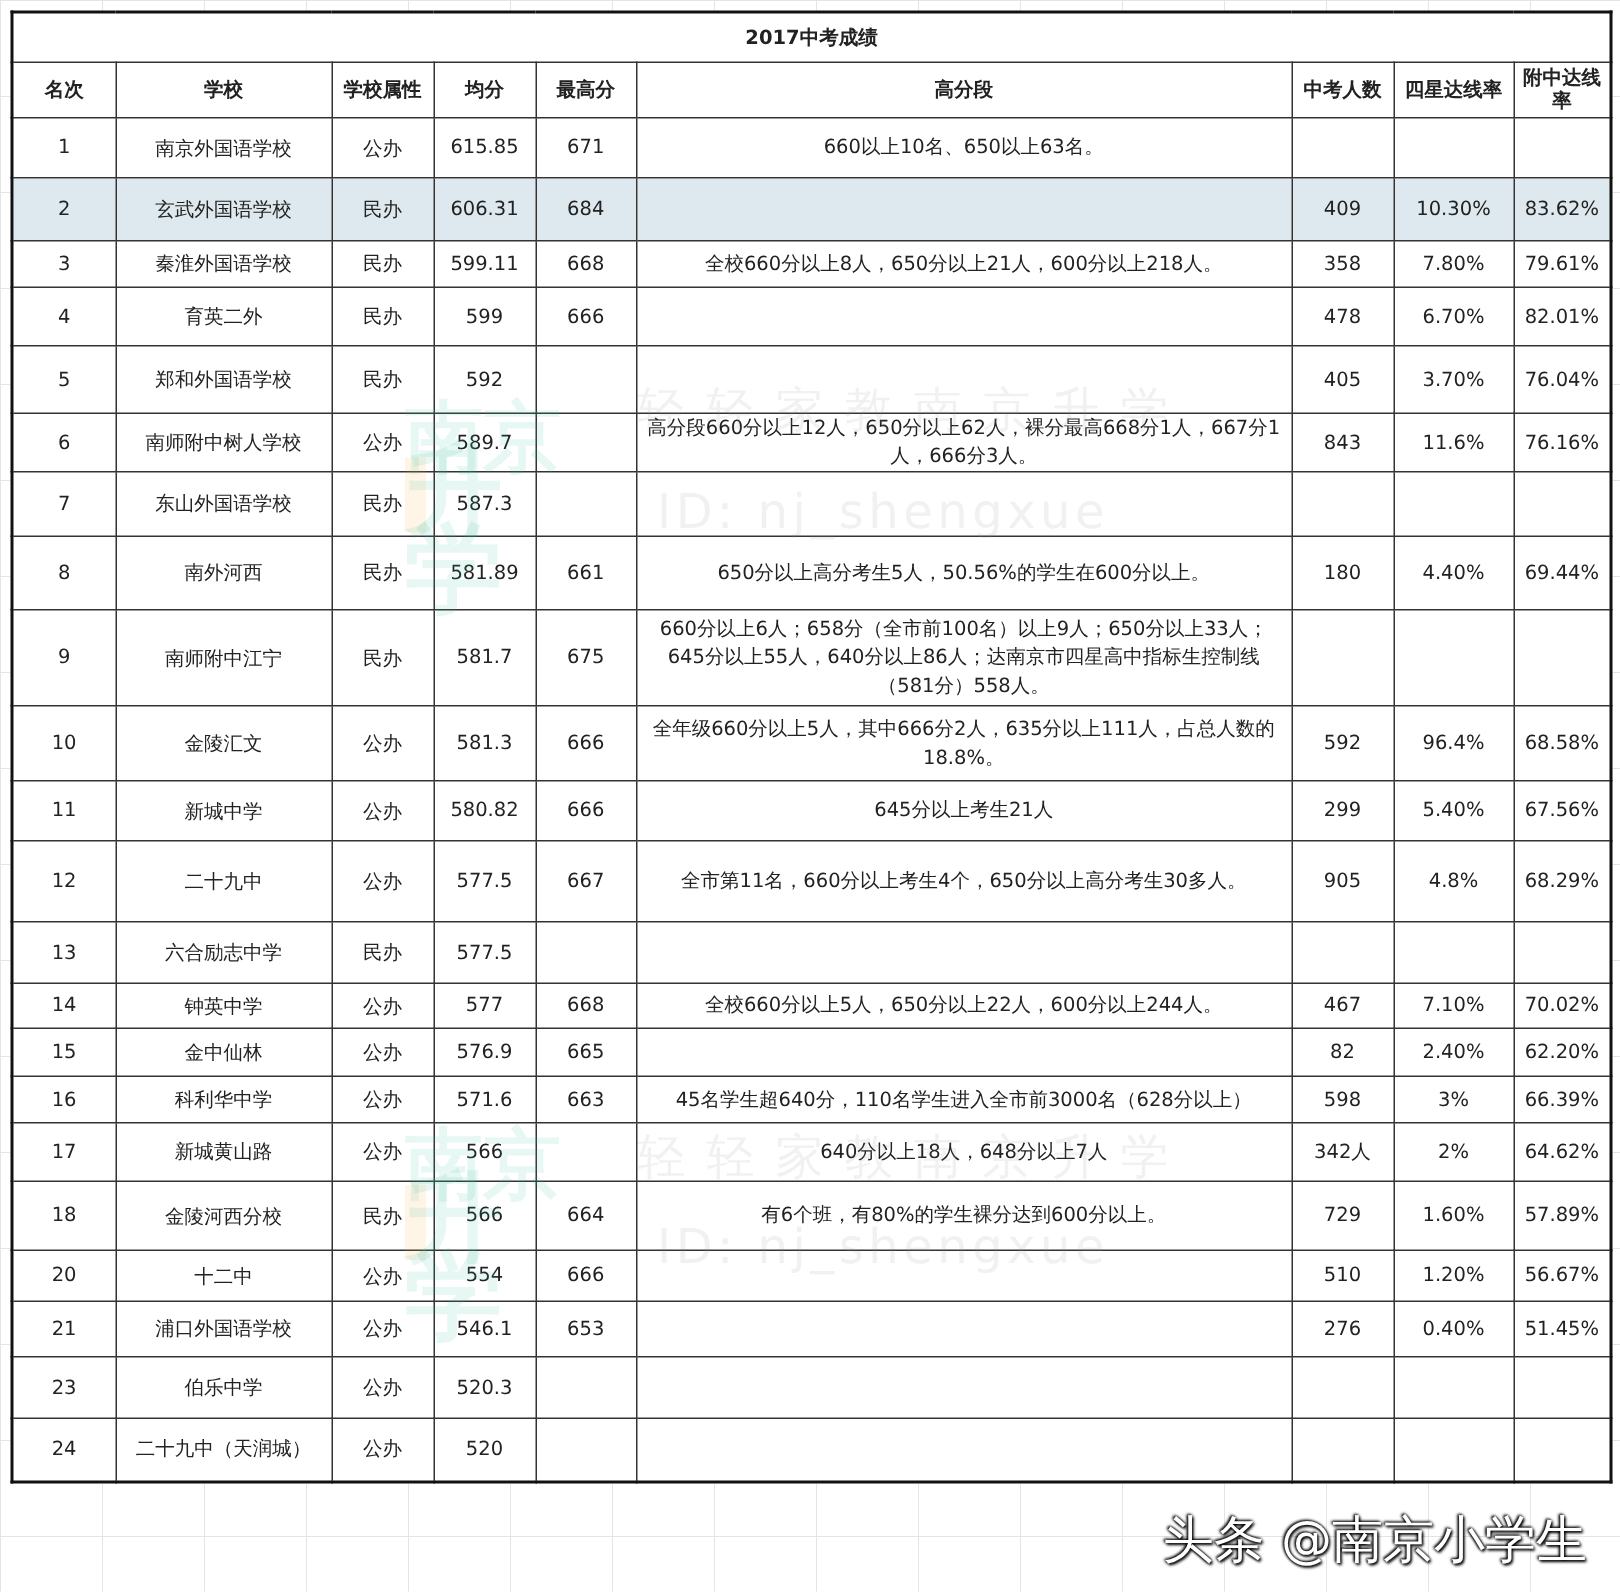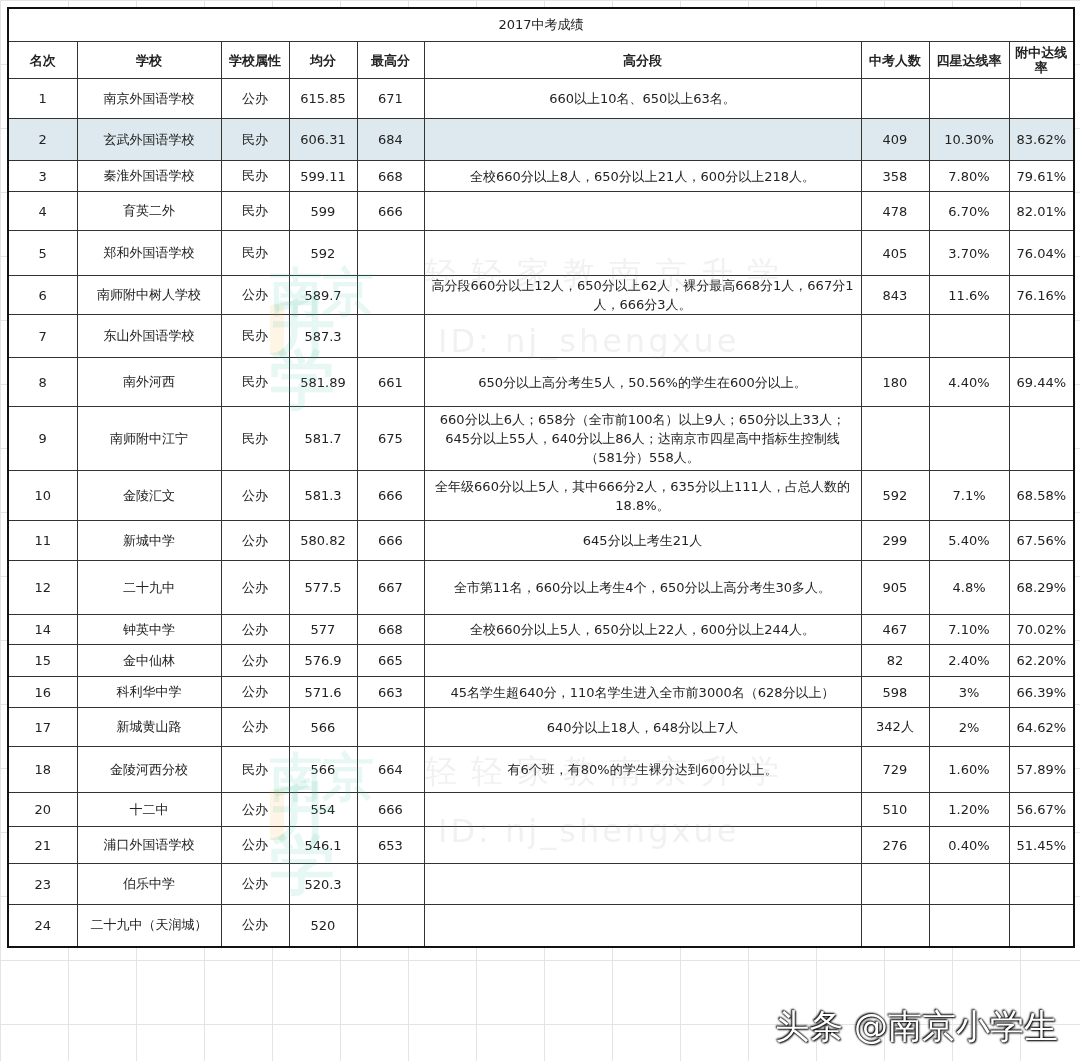--- a/index.html
+++ b/index.html
@@ -30,21 +30,21 @@
   table.sheet td, table.sheet th {
     border: 1px solid #333;
     font-size: 13px;
     padding: 0 3px;
     text-align: center;
     vertical-align: middle;
     overflow: hidden;
   }
   th { font-weight: bold; font-size: 13px; }
   .title-row td {
-    height: 32px; font-weight: normal; font-size: 13px;
+    height: 32px; font-weight: bold; font-size: 13px;
     border-bottom: 2px solid #111;
   }
   .head-row th { height: 36px; border-bottom: 2px solid #111; line-height: 15px; }
   td.notes { text-align: left; font-size: 11.5px; line-height: 19px; padding-left: 2px; }
   tr.hl td { background: #dde9ee; }
   .wm-cn, .wm-id, .wm-logo, .credit { position: absolute; z-index: 2; pointer-events: none; }
   .wm-cn { font-size: 32px; color: rgba(150,150,150,0.13); letter-spacing: 14px; }
   .wm-id { font-size: 32px; color: rgba(150,150,150,0.13); letter-spacing: 3px; font-family: "DejaVu Sans", sans-serif; }
   .wm-logo { width: 110px; height: 110px; }
   .wm-logo .a { position:absolute; left:0; top:16px; font-size:52px; font-weight:bold; color: rgba(60,190,160,0.12); line-height:52px; }
@@ -190,21 +190,21 @@
         <td></td>
       </tr>
       <tr style="height: 50px;">
         <td>10</td>
         <td>金陵汇文</td>
         <td>公办</td>
         <td>581.3</td>
         <td>666</td>
         <td class="notes">全年级660分以上5人，其中666分2人，635分以上111人，占总人数的18.8%。</td>
         <td>592</td>
-        <td>7.1%</td>
+        <td>96.4%</td>
         <td>68.58%</td>
       </tr>
       <tr style="height: 40px;">
         <td>11</td>
         <td>新城中学</td>
         <td>公办</td>
         <td>580.82</td>
         <td>666</td>
         <td class="notes">645分以上考生21人</td>
         <td>299</td>
@@ -214,20 +214,31 @@
       <tr style="height: 54px;">
         <td>12</td>
         <td>二十九中</td>
         <td>公办</td>
         <td>577.5</td>
         <td>667</td>
         <td class="notes">全市第11名，660分以上考生4个，650分以上高分考生30多人。</td>
         <td>905</td>
         <td>4.8%</td>
         <td>68.29%</td>
+      </tr>
+      <tr style="height: 41px;">
+        <td>13</td>
+        <td>六合励志中学</td>
+        <td>民办</td>
+        <td>577.5</td>
+        <td></td>
+        <td class="notes"></td>
+        <td></td>
+        <td></td>
+        <td></td>
       </tr>
       <tr style="height: 30px;">
         <td>14</td>
         <td>钟英中学</td>
         <td>公办</td>
         <td>577</td>
         <td>668</td>
         <td class="notes">全校660分以上5人，650分以上22人，600分以上244人。</td>
         <td>467</td>
         <td>7.10%</td>

